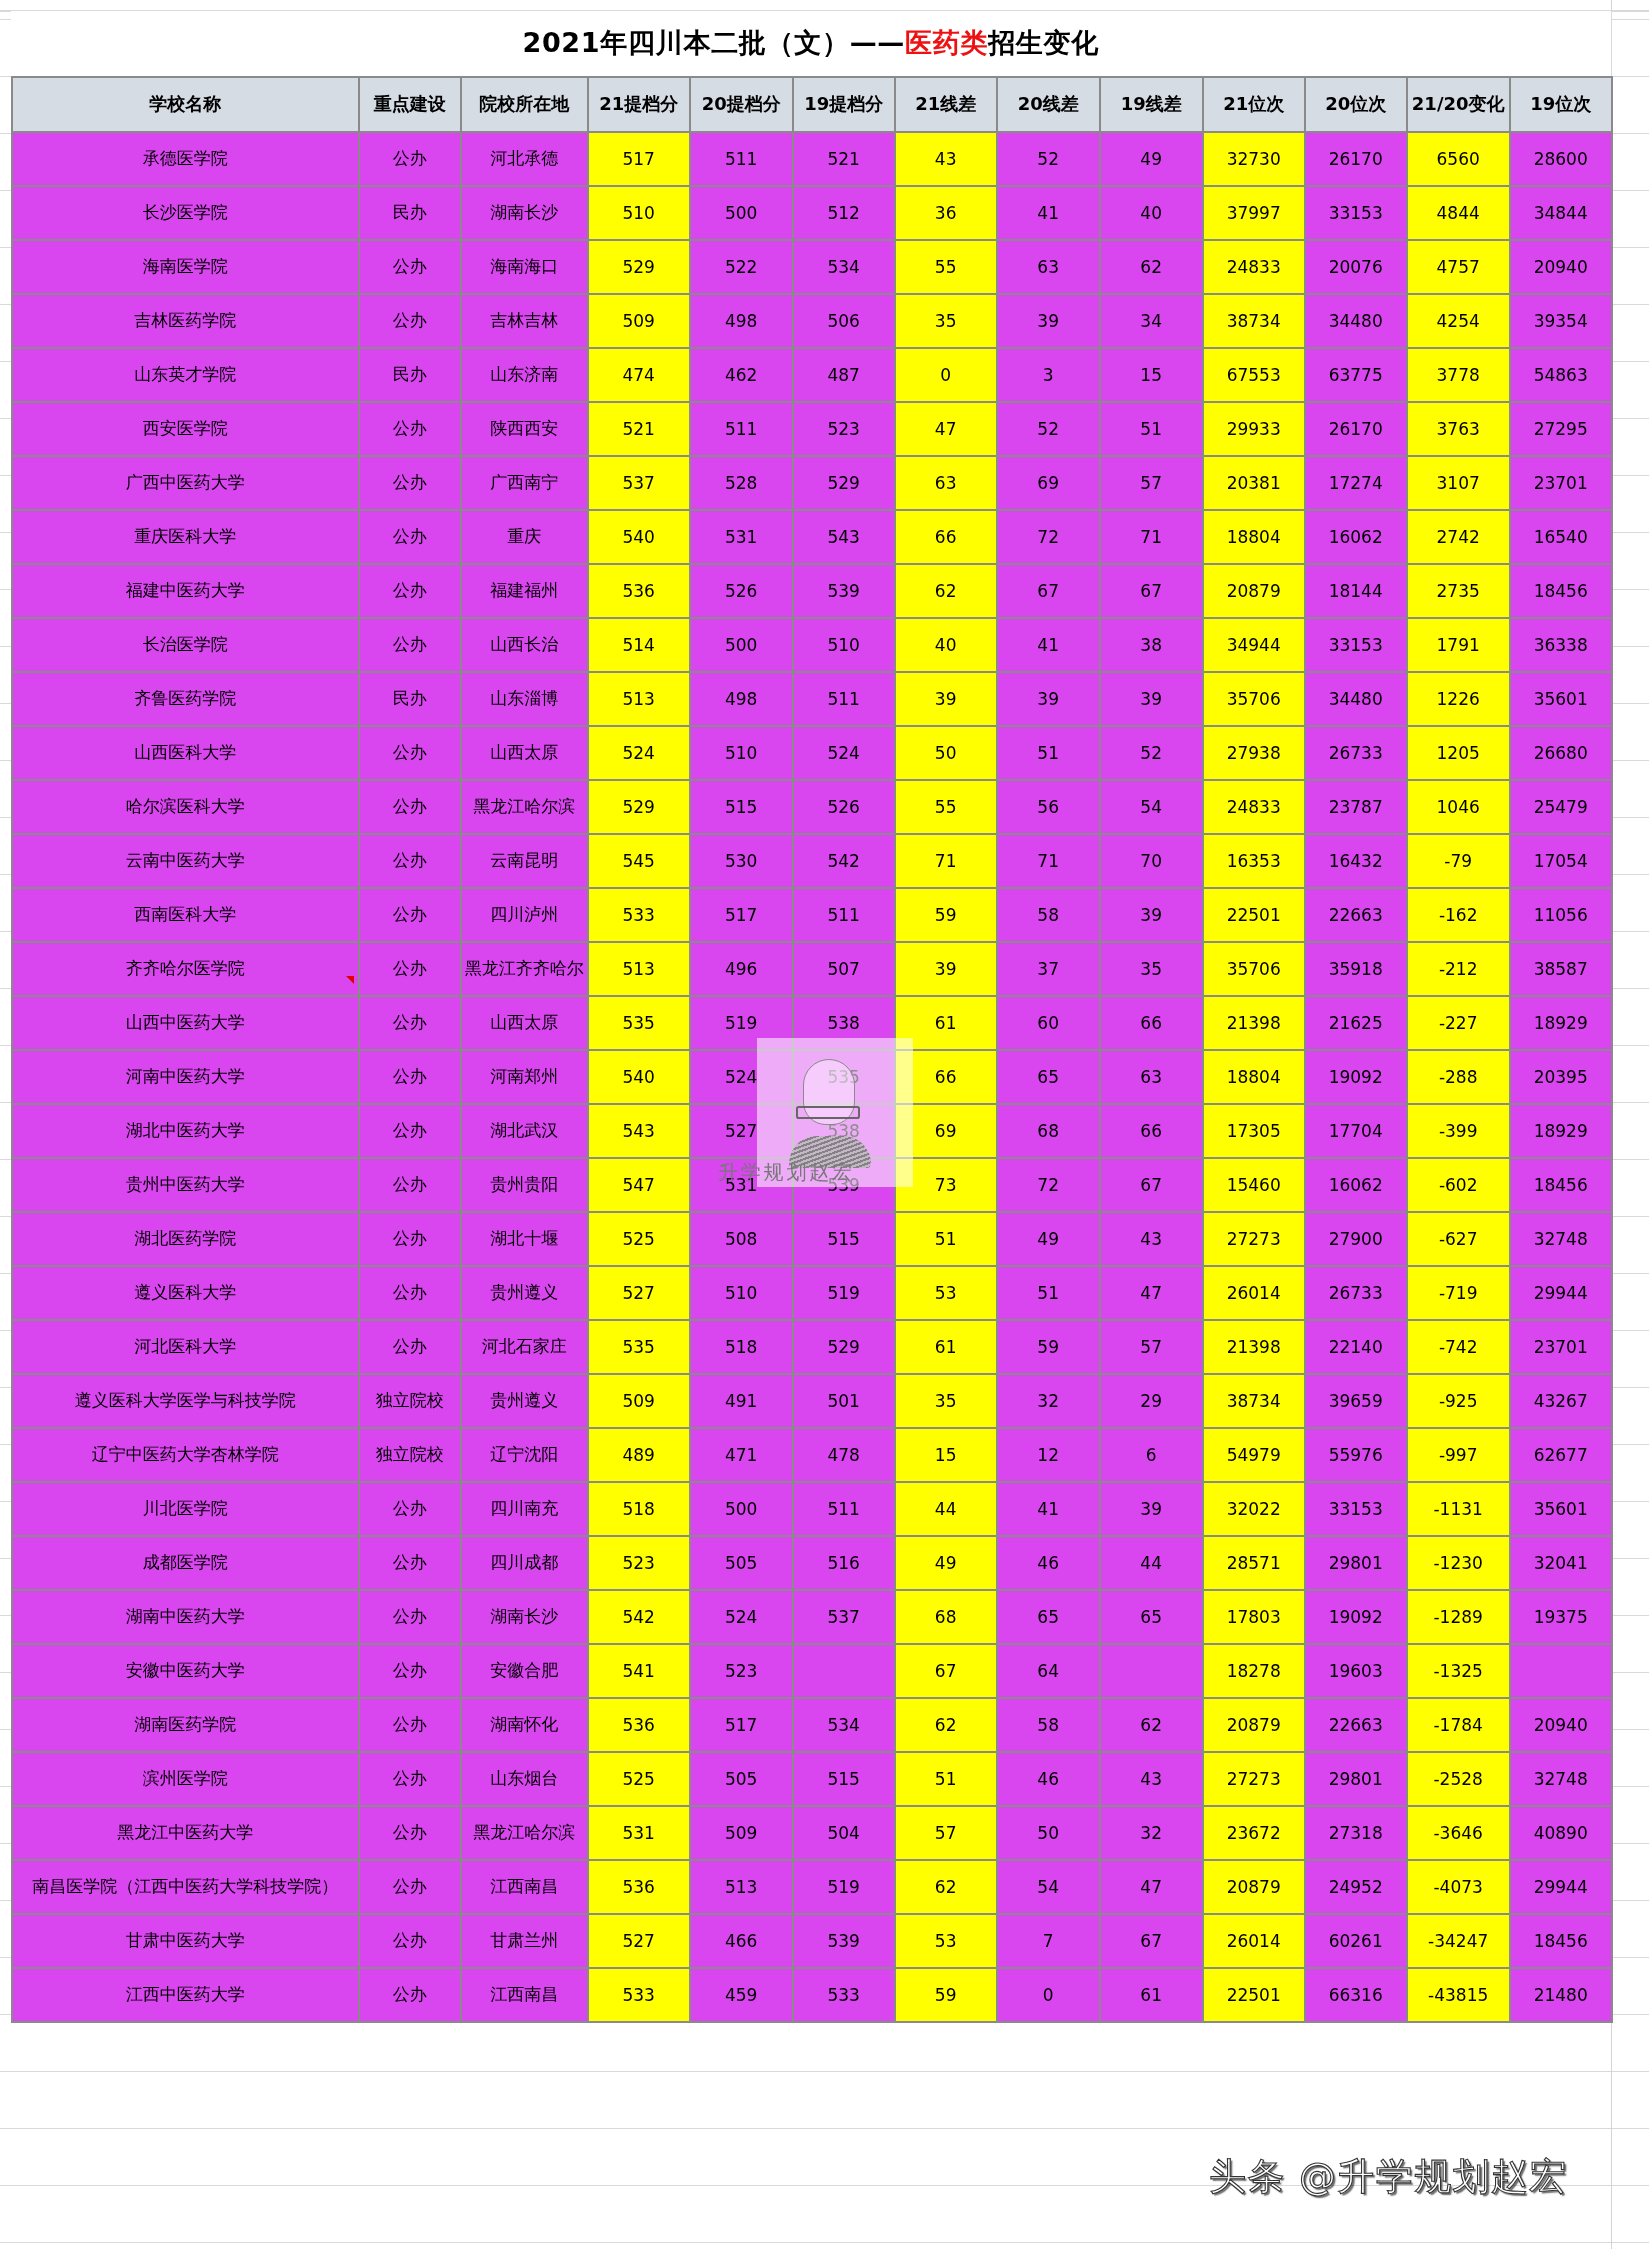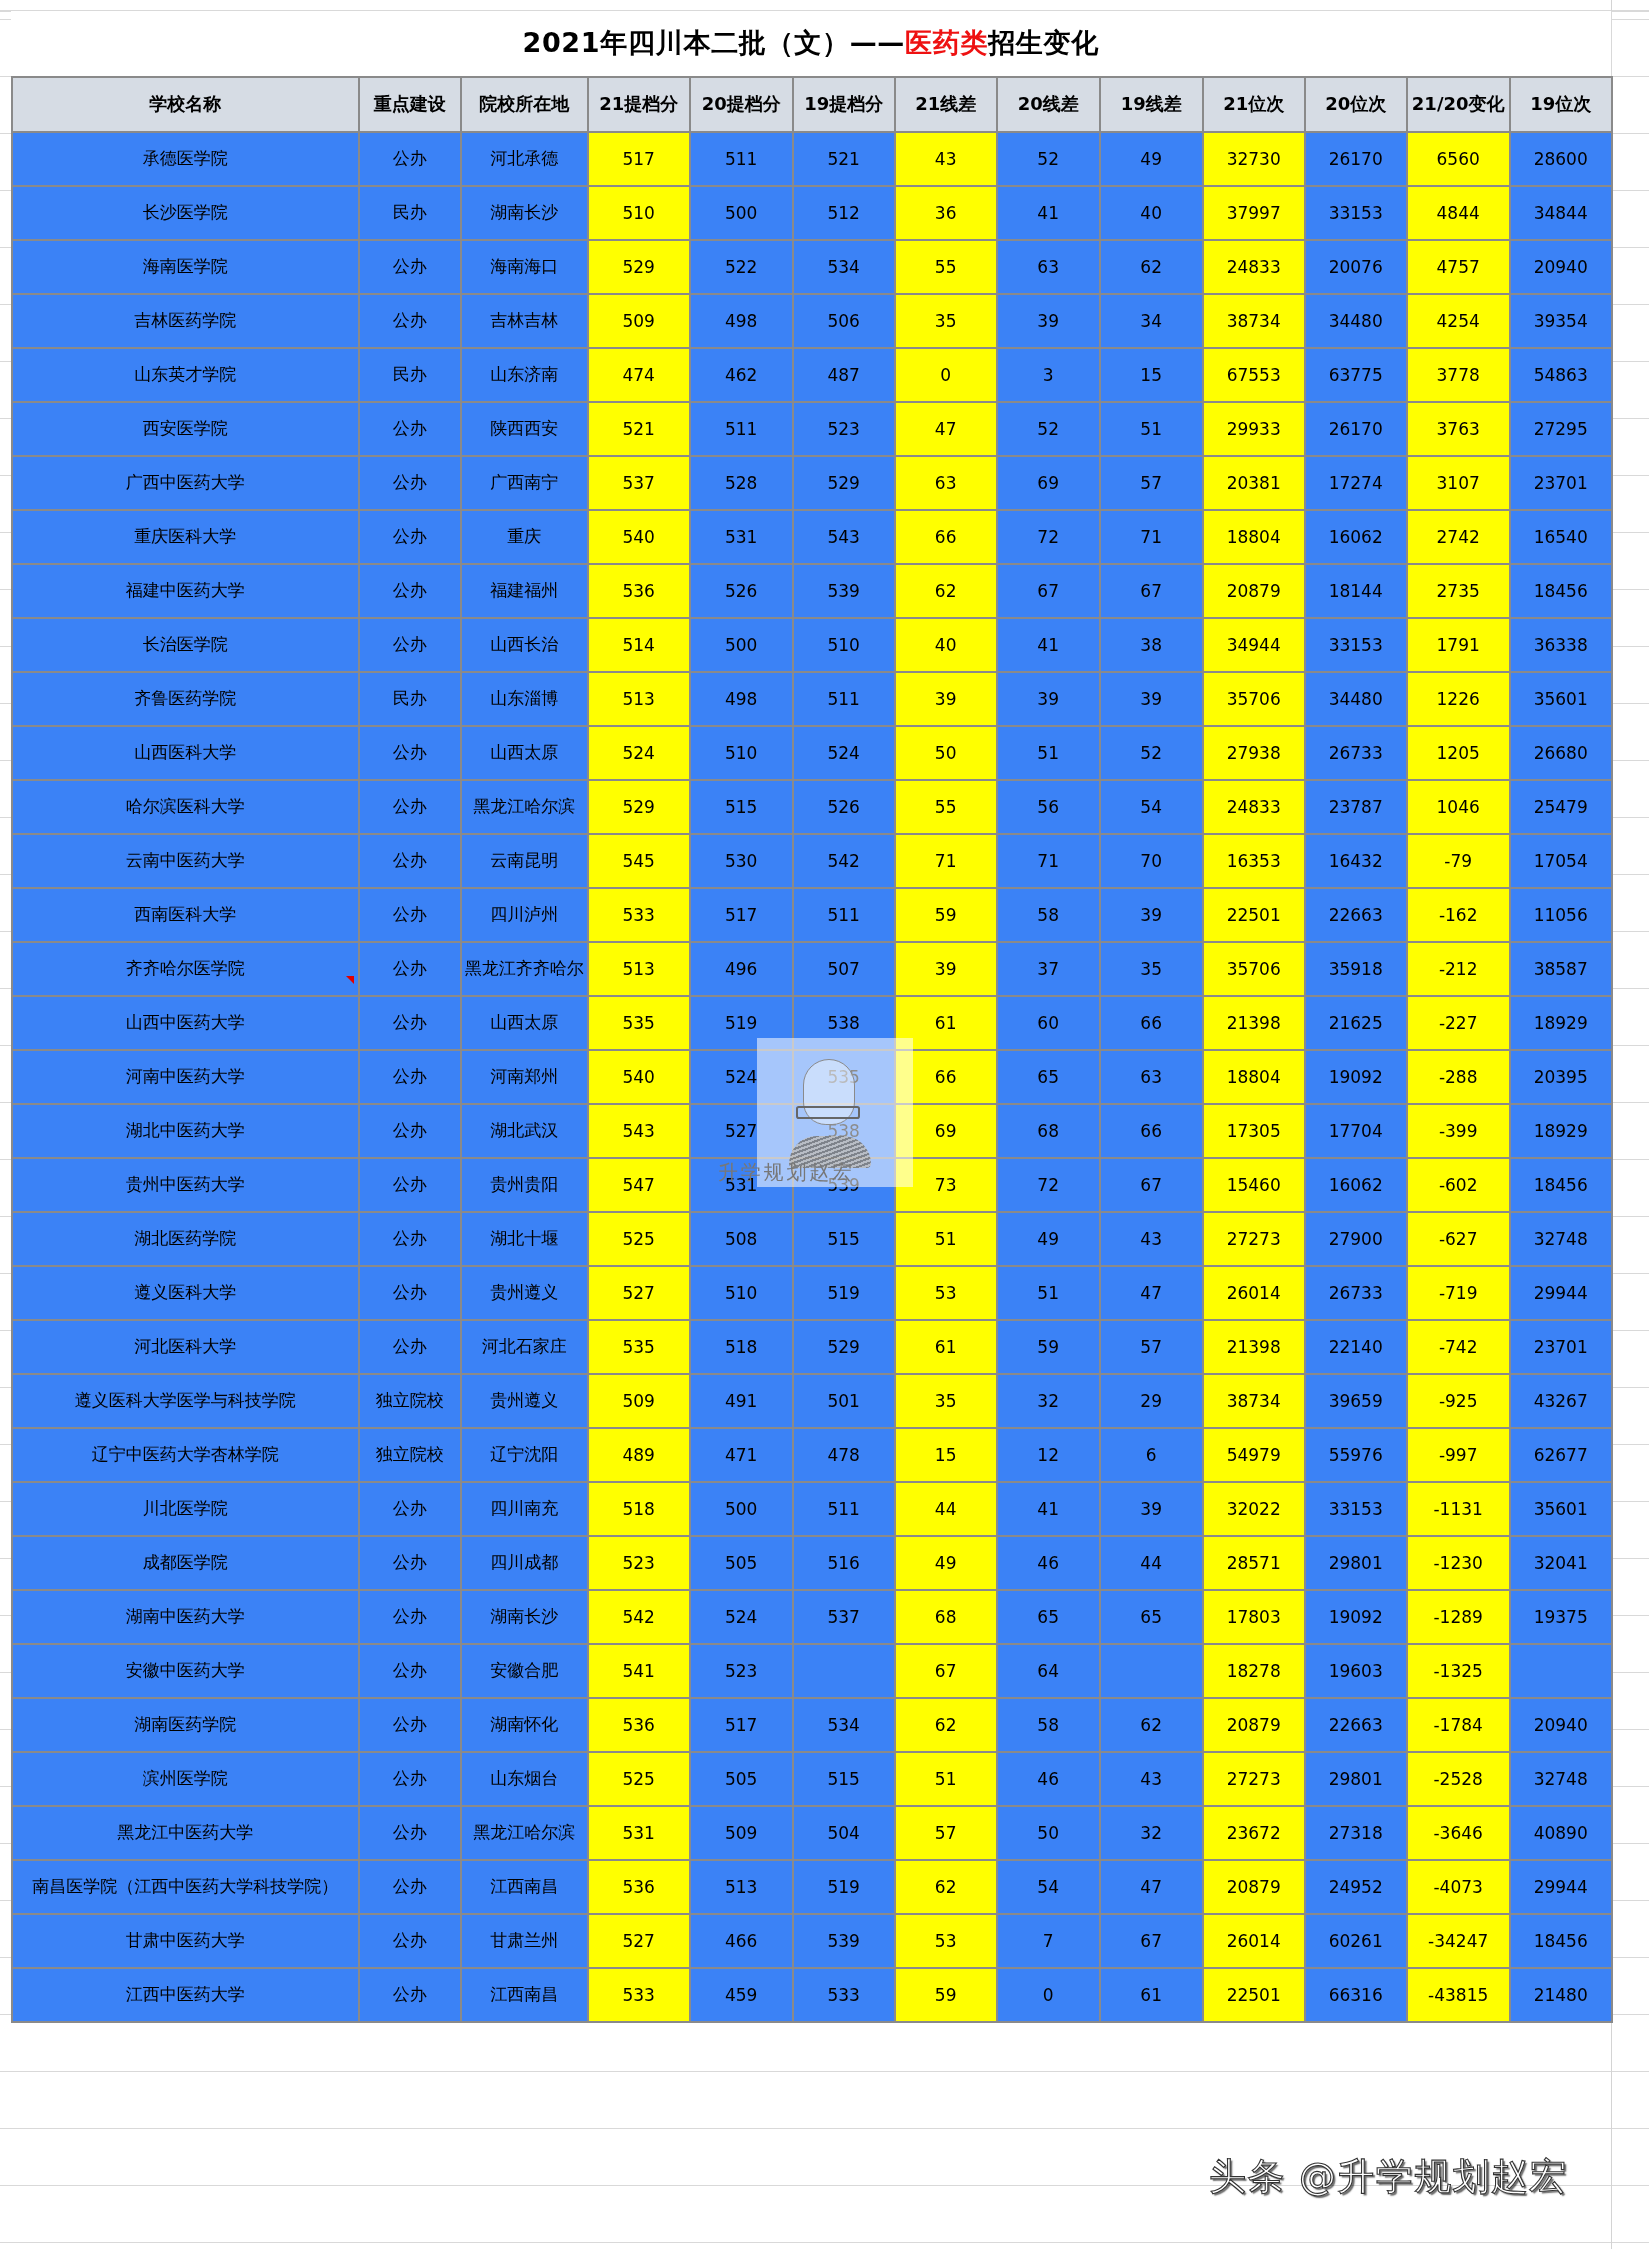--- a/index.html
+++ b/index.html
@@ -4,21 +4,21 @@
 <style>
   html, body { margin: 0; padding: 0; background: #ffffff; }
   body { width: 1650px; height: 2250px; position: relative; overflow: hidden;
          font-family: "DejaVu Sans", "Liberation Sans", sans-serif; color: #000; }
   
   .sheet-bg { position: absolute; left: 0; top: 0; width: 1650px; height: 2250px;
               background-image: linear-gradient(#d9d9d9 1.4px, transparent 1.4px);
               background-size: 100% 57px; background-position: 0 19px; }
   .sheet-vline { position: absolute; top: 0; bottom: 0; left: 1611px; width: 1.4px; background: #d4d4d4; }
   .top-line { position: absolute; left: 0; right: 0; top: 10px; height: 2.1px; background: #d9d9d9; }
-  .table-wrap { position: absolute; left: 10.7px; top: 10.7px; width: 1601px; background: #3b82f6; }
+  .table-wrap { position: absolute; left: 10.7px; top: 10.7px; width: 1601px; background: #d946ef; }
   .title-row { height: 65px; display: flex; align-items: center; justify-content: center;
                font-weight: bold; font-size: 27px; letter-spacing: 0.7px; background:#fff;
                border-right: 1.4px solid #d9d9d9; }
   .title-row .accent { color: #ee1111; }
   table { border-collapse: collapse; table-layout: fixed; width: 1601px; }
   th, td { border: 2.1px solid #8a8a8a; text-align: center; padding: 0; overflow: hidden; white-space: nowrap; }
   thead th { height: 53px; background: #d6dce4; font-weight: bold; font-size: 18px; }
   tbody td { height: 52px; font-size: 17px; }
   td.hl { background: #ffff00; }
   td.name { font-size: 17px; margin-left: 24px; }

